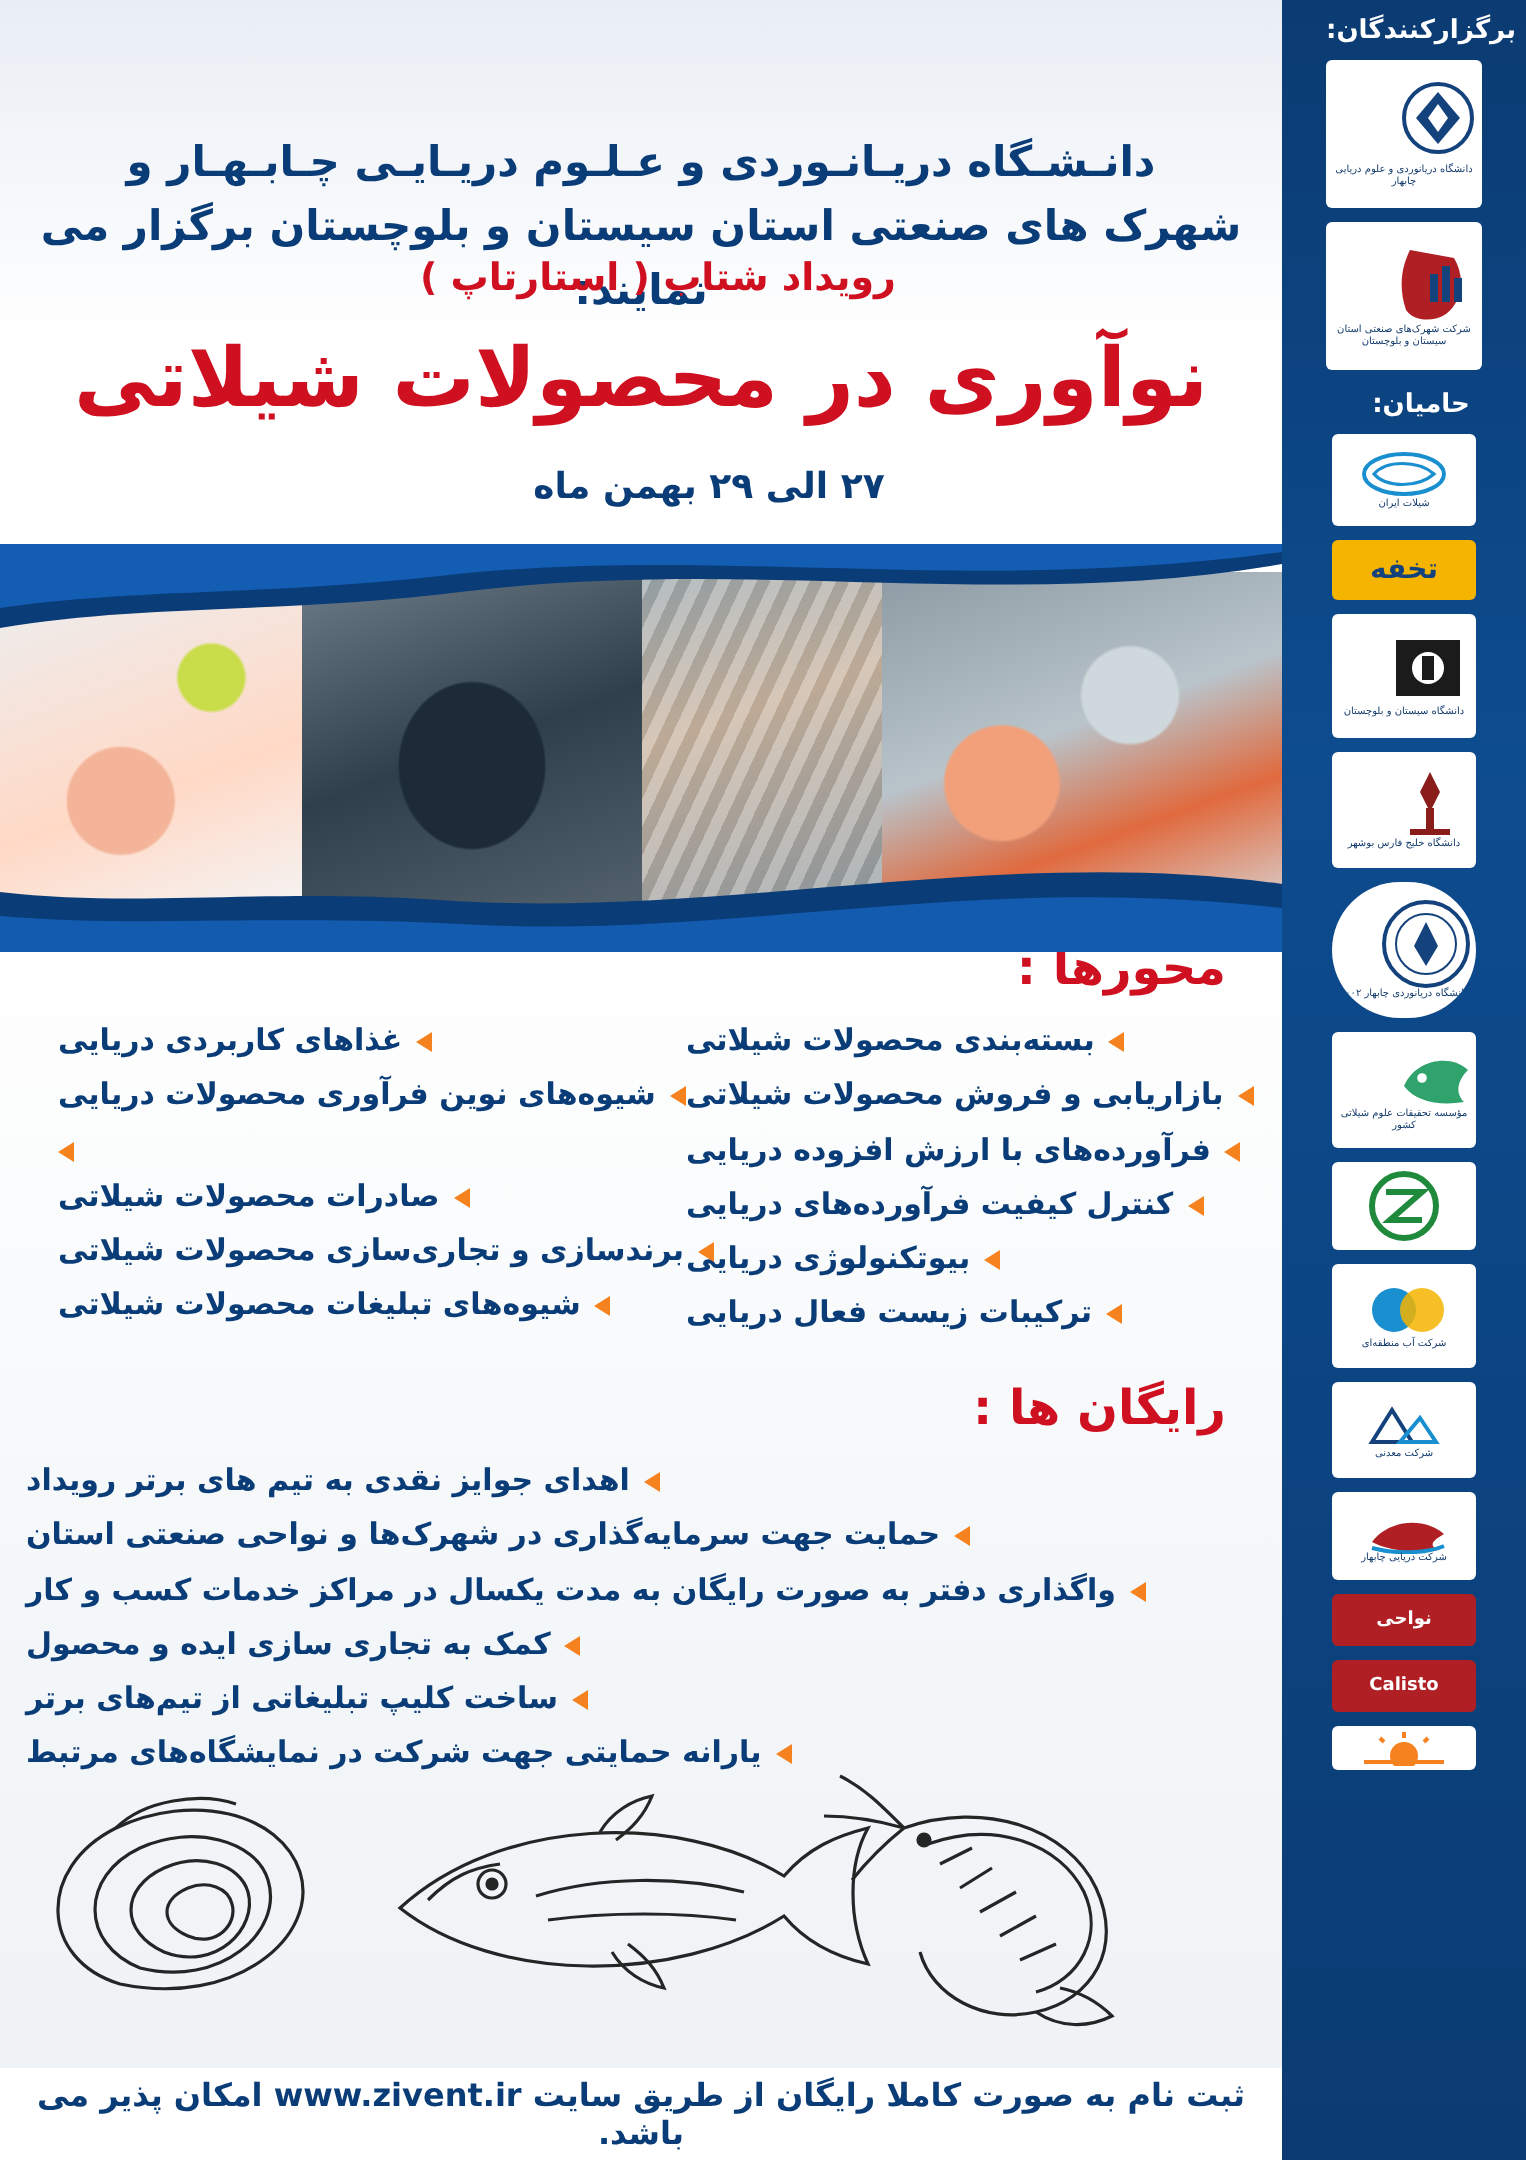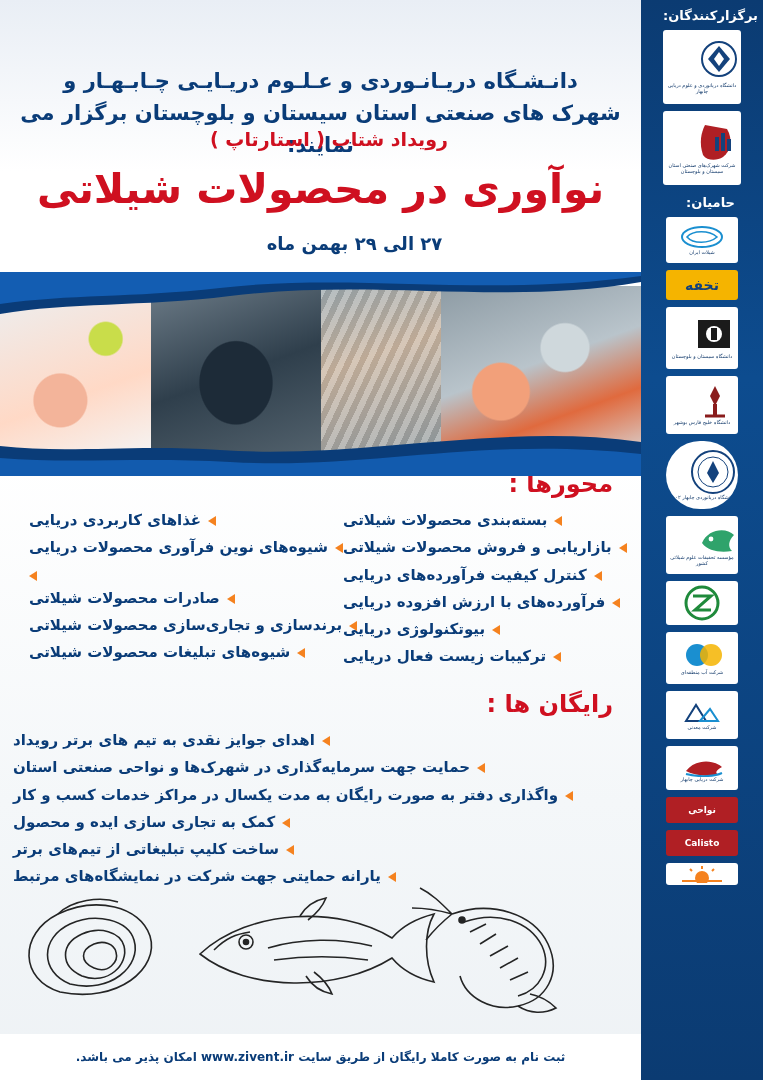--- a/index.html
+++ b/index.html
@@ -140,21 +140,21 @@
   
   .lineart{position:absolute;bottom:58px;left:0;width:641px;height:150px;opacity:.95;}
 
   
   .footer{
     position:absolute;bottom:0;left:0;width:641px;height:46px;
     display:flex;align-items:center;justify-content:center;
     background:#ffffff;
   }
   .footer-txt{
-    color:#0a3c78;font-weight:bold;font-size:12px;text-align:center;
+    color:#0a3c78;font-weight:bold;font-size:16px;text-align:center;
   }
   .footer-url{color:#0a3c78;font-weight:bold;}
   .ghost-fish{
     position:absolute;top:470px;left:10px;width:600px;height:480px;
     opacity:.10;
   }
 </style>
 </head>
 <body>
 
@@ -198,25 +198,25 @@
       <div class="bullet-row">
         <span class="bullet"></span>
         <span class="bullet-txt">بسته‌بندی محصولات شیلاتی</span>
       </div>
       <div class="bullet-row">
         <span class="bullet"></span>
         <span class="bullet-txt">بازاریابی و فروش محصولات شیلاتی</span>
       </div>
       <div class="bullet-row">
         <span class="bullet"></span>
+        <span class="bullet-txt">فرآورده‌های با ارزش افزوده دریایی</span>
+      </div>
+      <div class="bullet-row">
+        <span class="bullet"></span>
         <span class="bullet-txt">کنترل کیفیت فرآورده‌های دریایی</span>
-      </div>
-      <div class="bullet-row">
-        <span class="bullet"></span>
-        <span class="bullet-txt">فرآورده‌های با ارزش افزوده دریایی</span>
       </div>
       <div class="bullet-row">
         <span class="bullet"></span>
         <span class="bullet-txt">بیوتکنولوژی دریایی</span>
       </div>
       <div class="bullet-row">
         <span class="bullet"></span>
         <span class="bullet-txt">ترکیبات زیست فعال دریایی</span>
       </div>
     </div>

